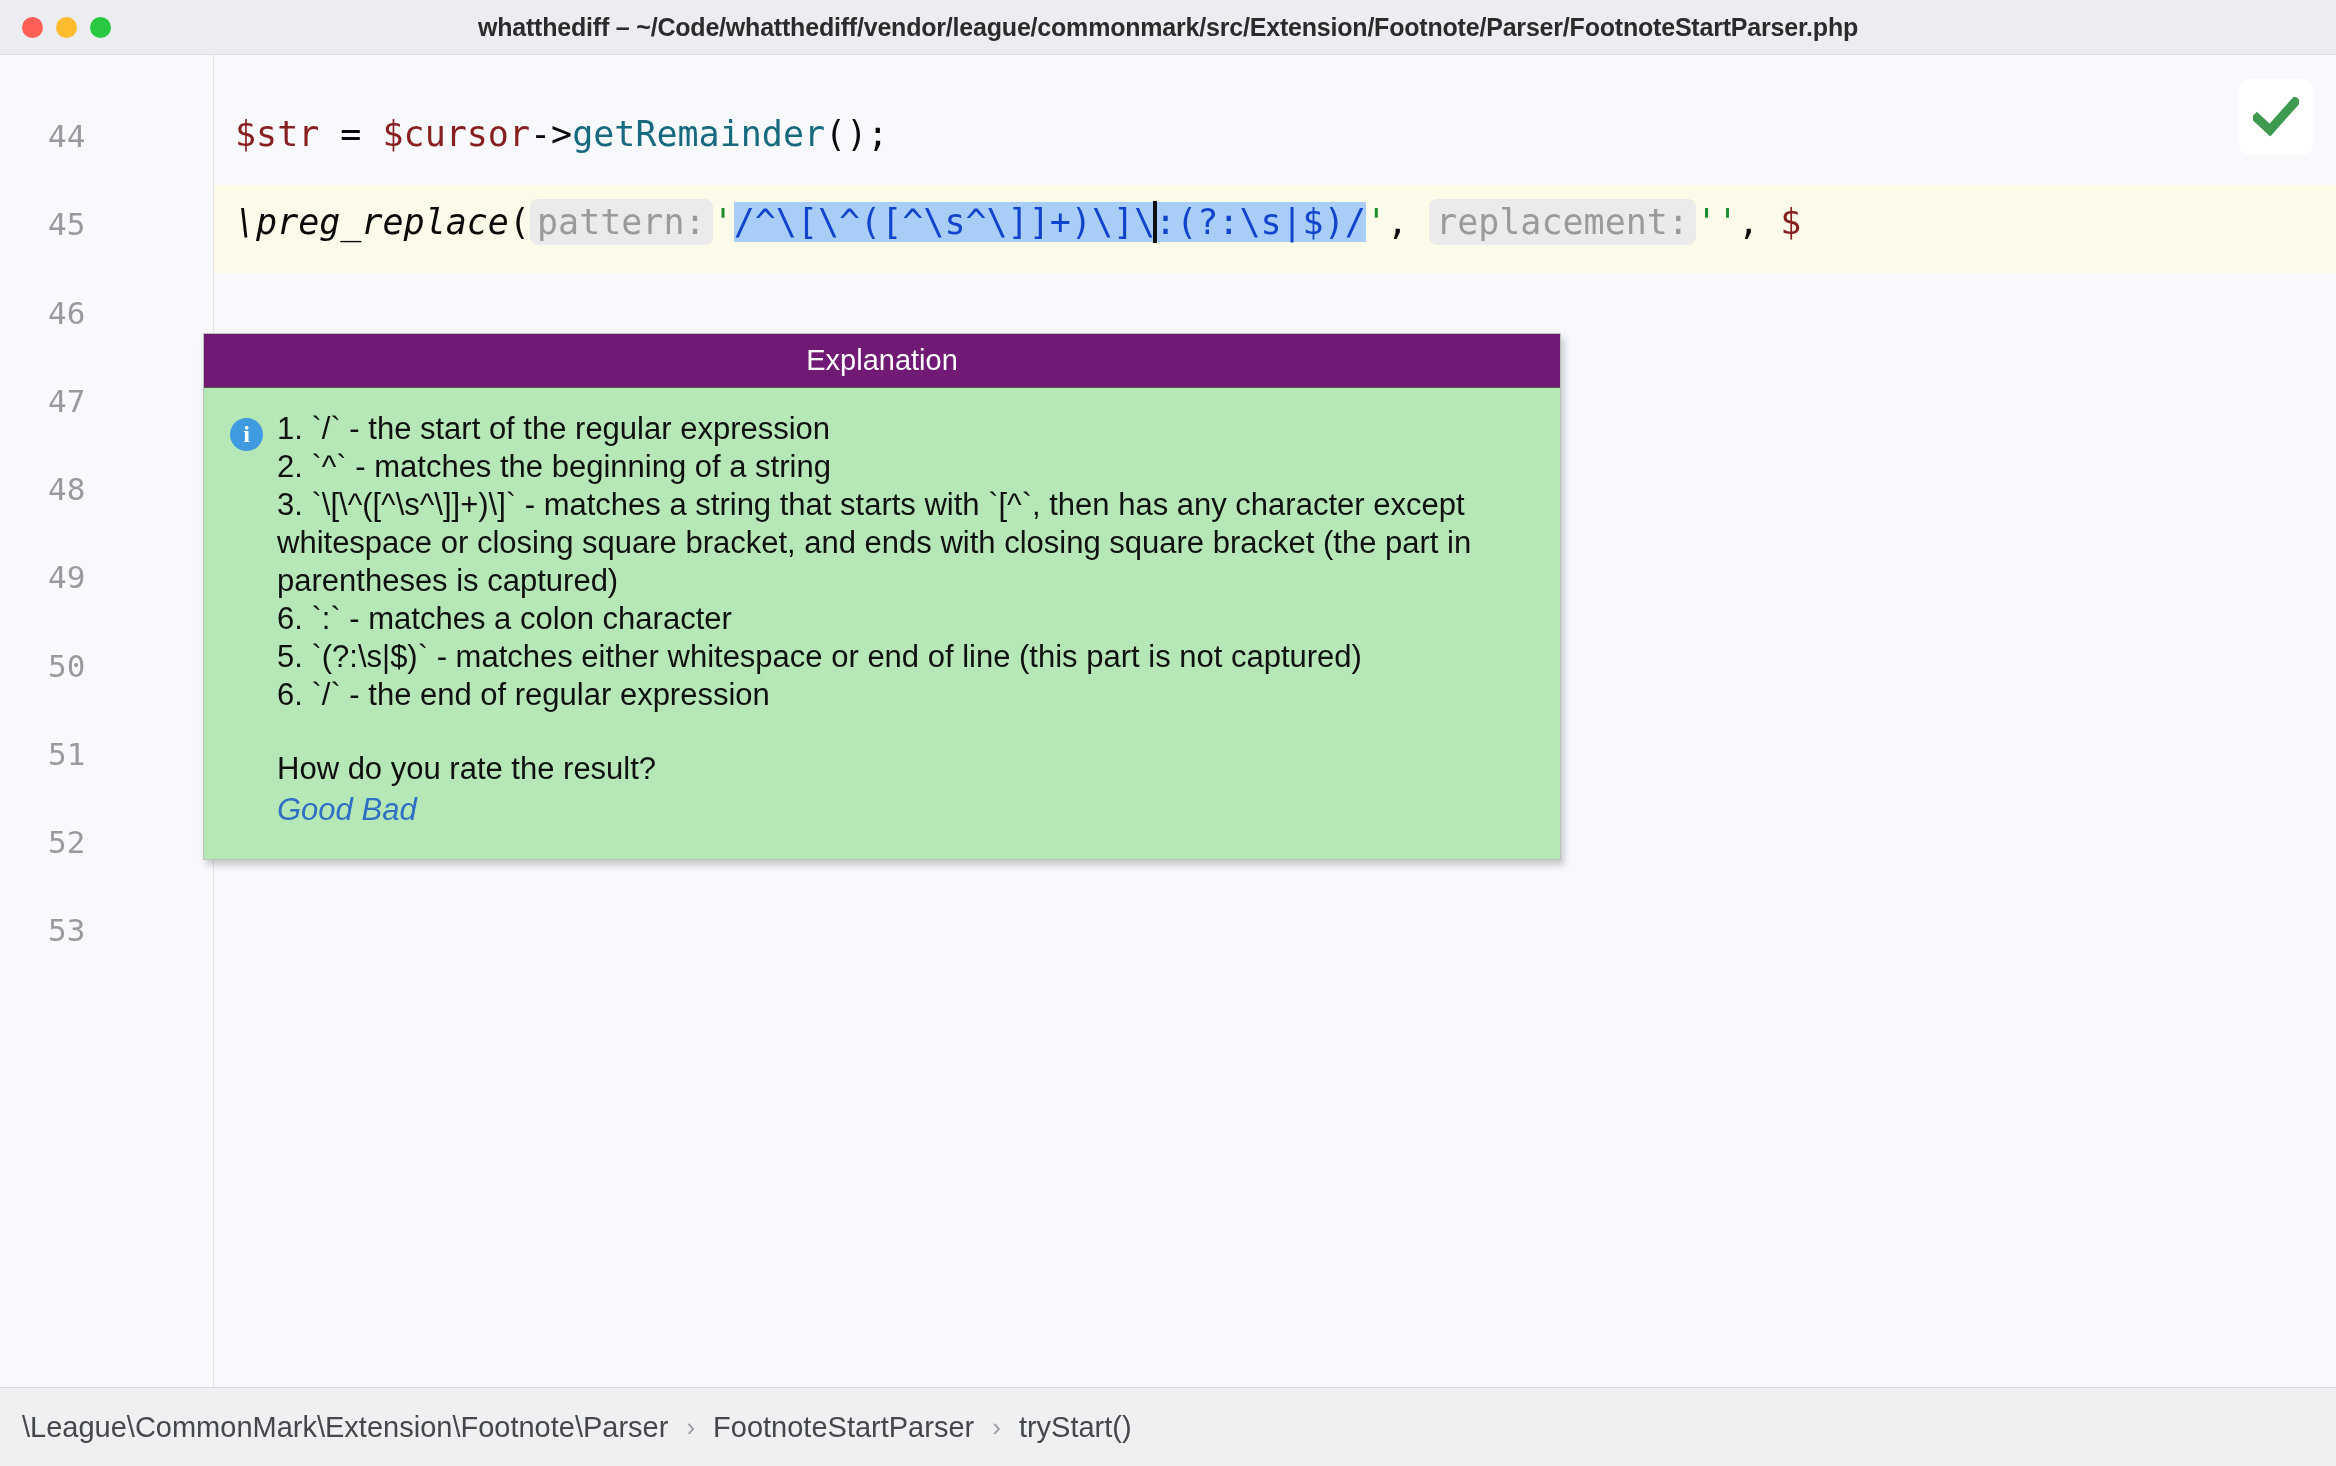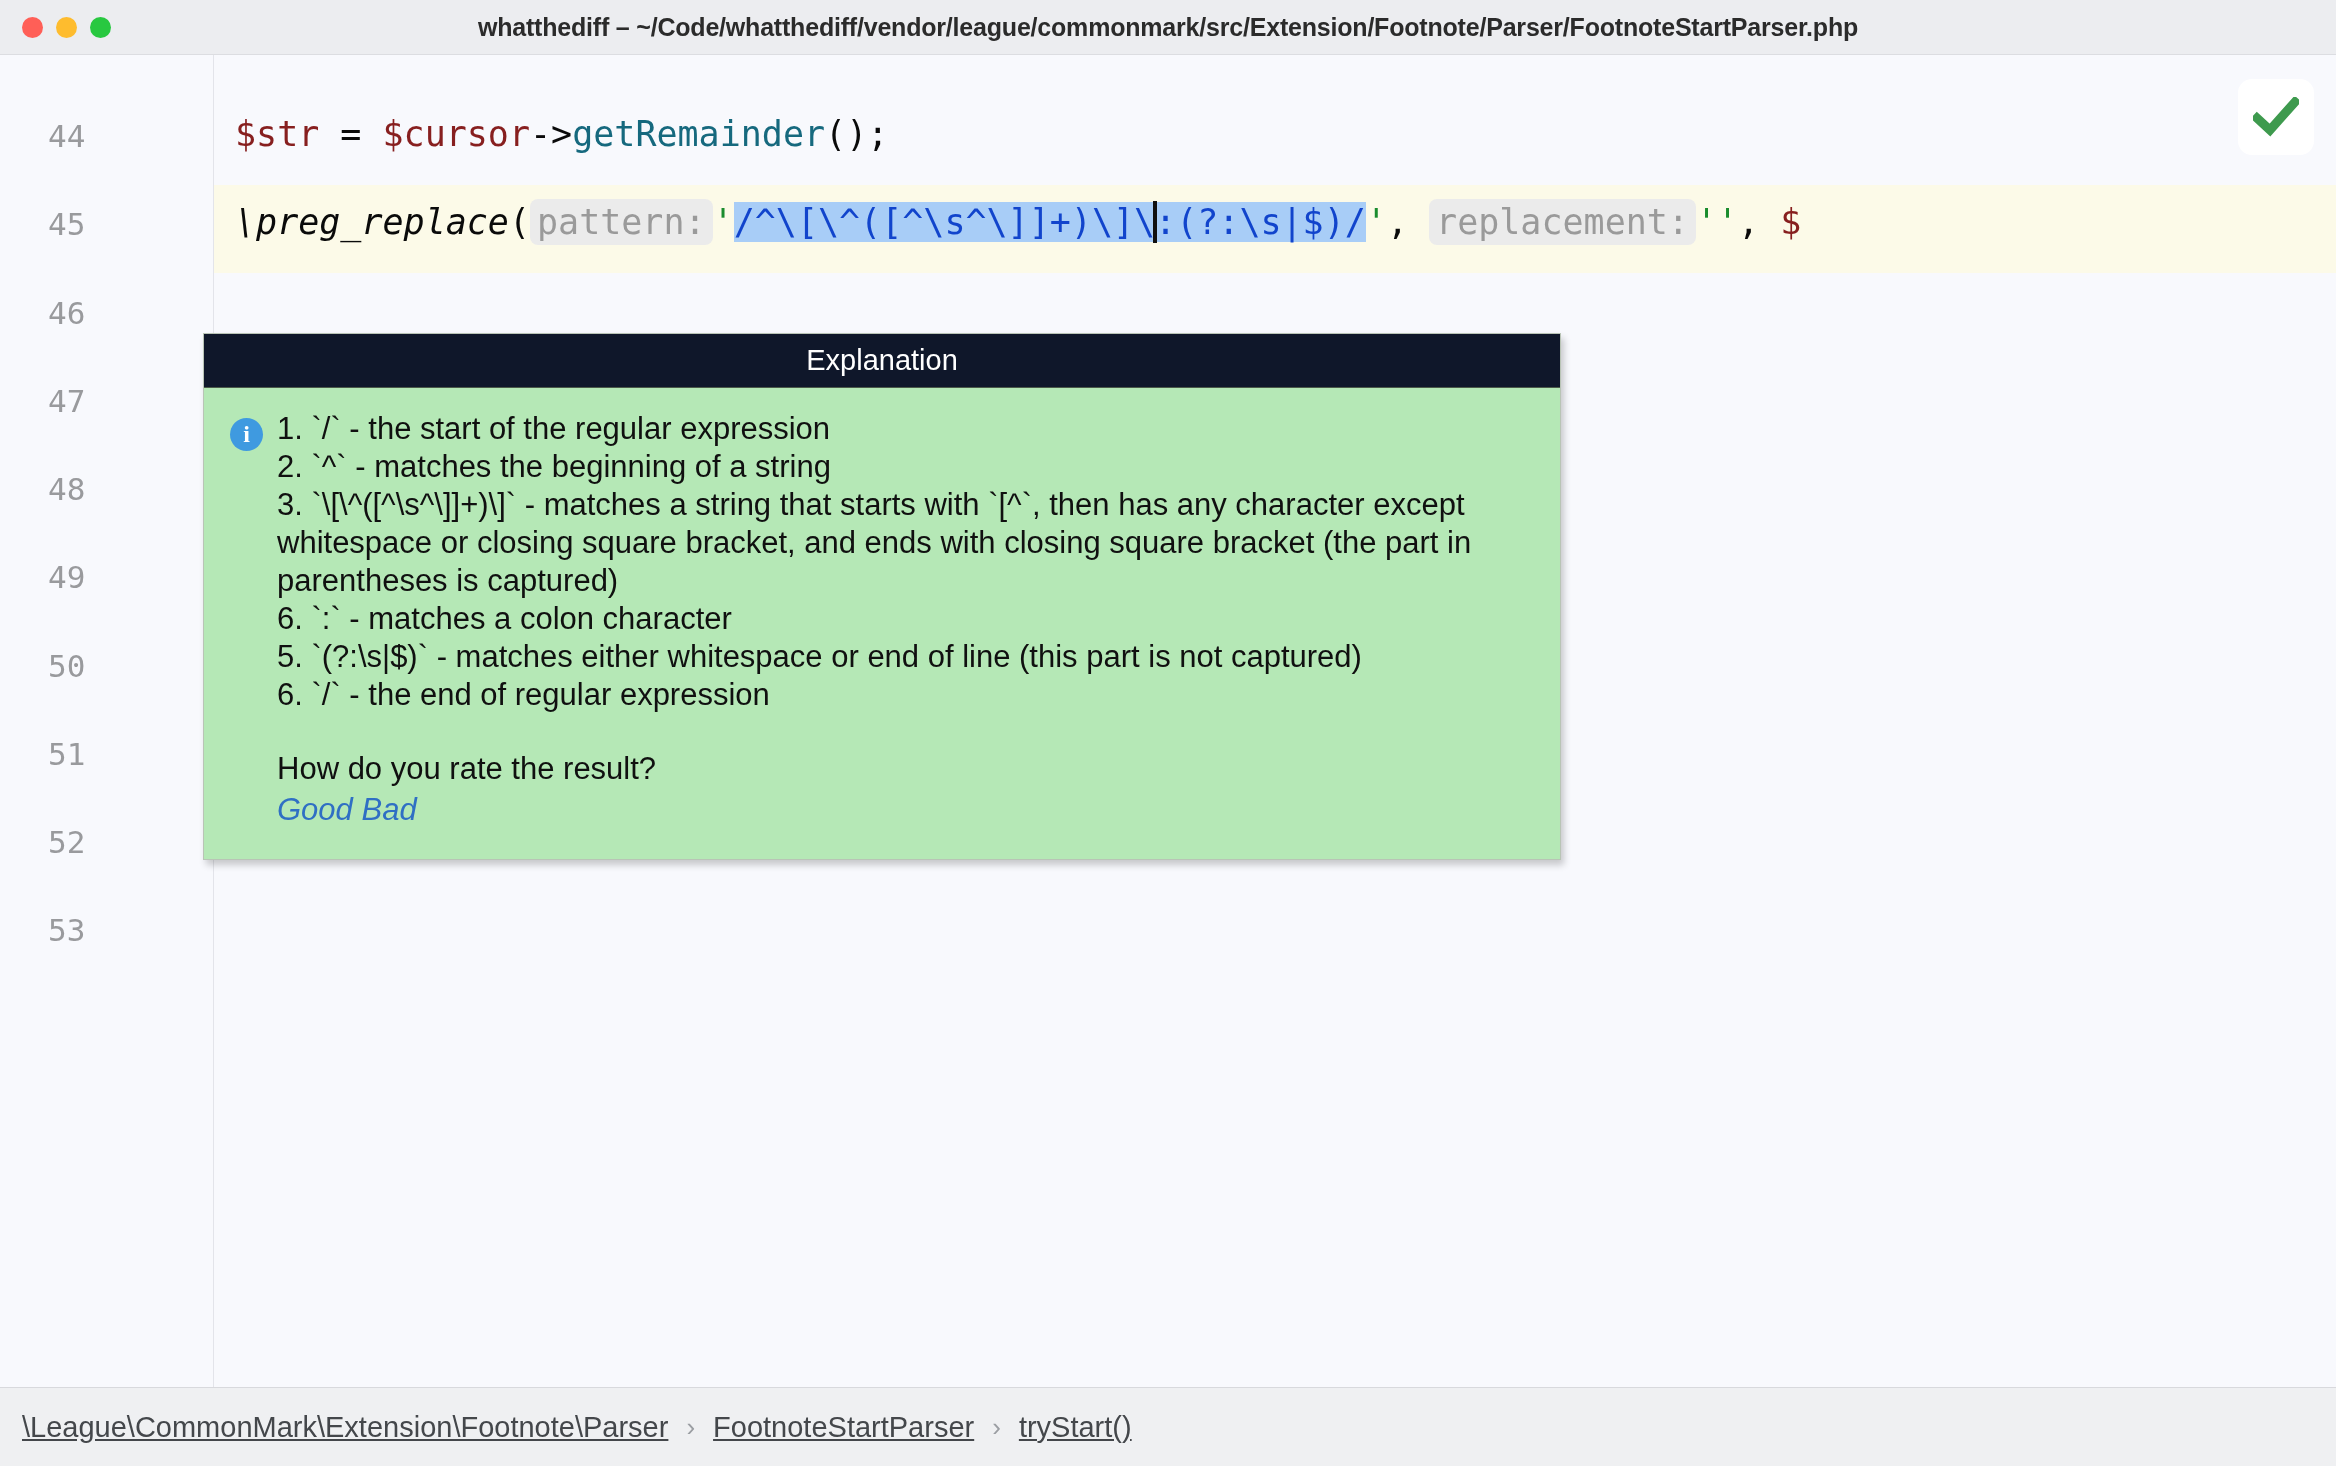--- a/index.html
+++ b/index.html
@@ -162,21 +162,21 @@
     position: absolute;
     left: 203px;
     top: 278px;
     width: 1356px;
     z-index: 5;
     box-shadow: 3px 5px 7px rgba(0,0,0,0.20);
     border: 1px solid #b9c4b6;
   }
   .popup-header {
     height: 53px;
-    background: #0f172a;
+    background: #701a75;
     color: #ffffff;
     font-size: 29px;
     display: flex;
     align-items: center;
     justify-content: center;
     border-bottom: 1px solid #4b5a49;
   }
   .popup-body {
     background: #b5e8b6;
     padding: 22px 26px 30px 26px;
@@ -228,21 +228,21 @@
     height: 78px;
     background: #eff0f2;
     border-top: 1px solid #d8d9dd;
     display: flex;
     align-items: center;
     padding-left: 22px;
     gap: 18px;
     font-size: 29px;
     color: #44474b;
   }
-  .crumb { cursor: default; text-decoration: underline; }
+  .crumb { cursor: default; }
   .crumb-sep {
     color: #9b9ea3;
     font-size: 26px;
   }
 </style>
 </head>
 <body>
 
 <div class="window">
 

